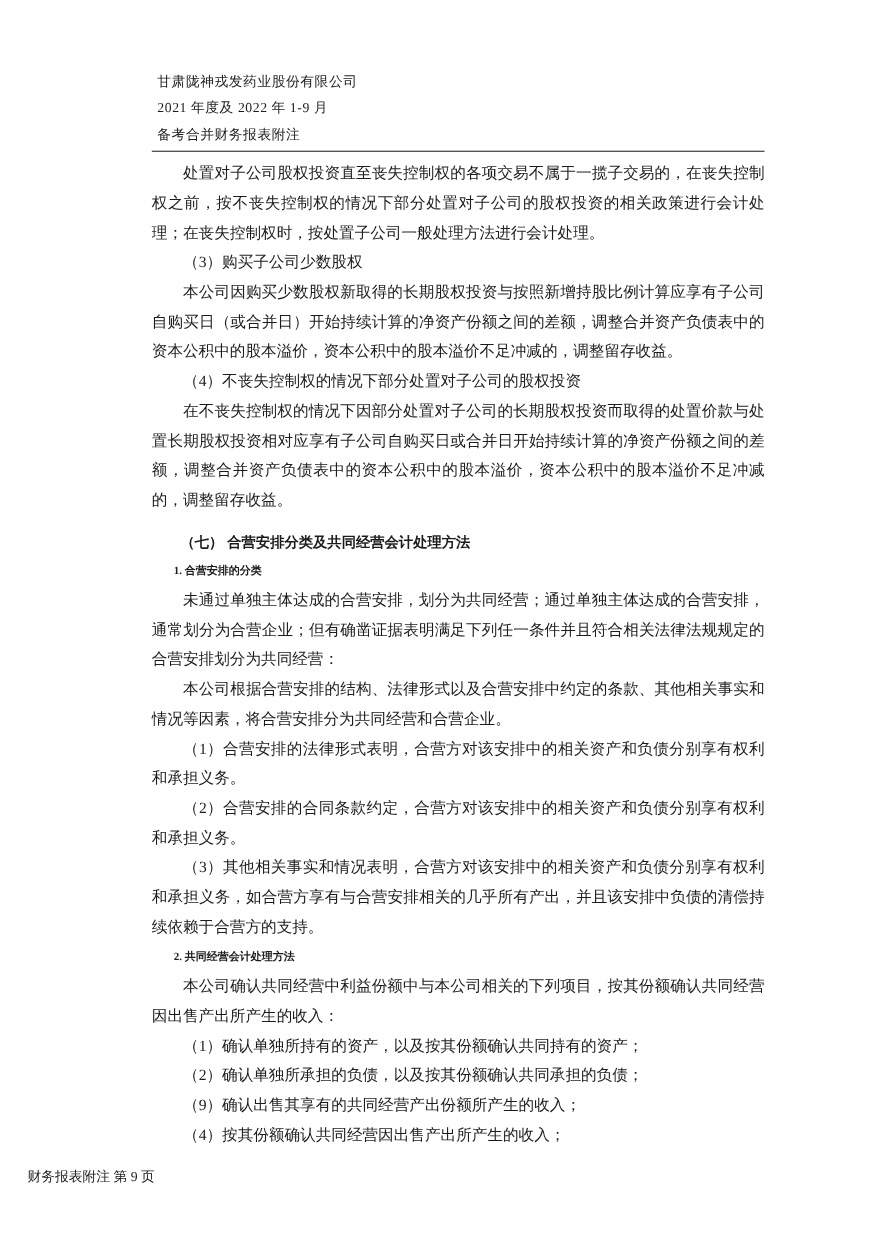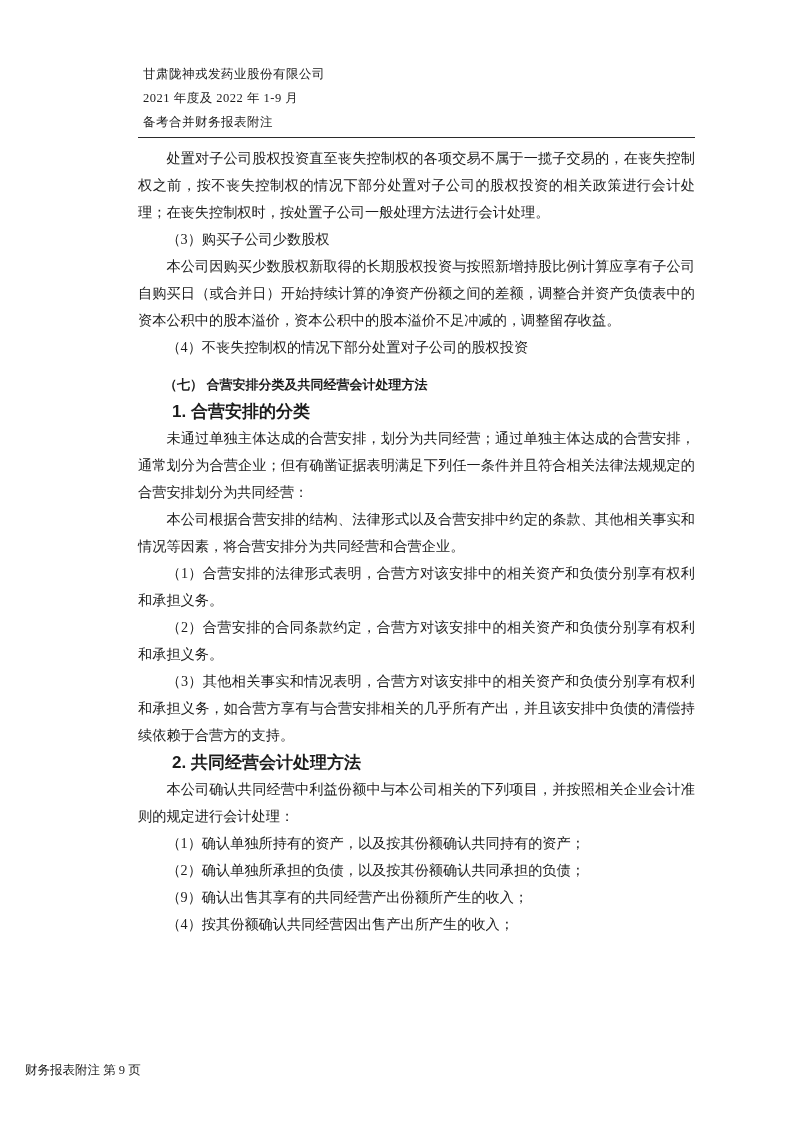--- a/index.html
+++ b/index.html
@@ -37,23 +37,23 @@
     margin: 0;
     text-indent: 2em;
   }
   .doc-body p.section-heading {
     font-family: "Liberation Sans", "DejaVu Sans", sans-serif;
     font-weight: bold;
     font-size: 13px;
     margin-top: 10px;
   }
   .doc-body p.sub-heading {
-    font-family: Liberation Sans, sans-serif;
+    font-family: Liberation Serif, serif;
     font-weight: bold;
-    font-size: 17px;
+    font-size: 10px;
   }
   .page-footer {
     position: absolute;
     left: 0;
     right: 0;
     top: 1042px;
     text-align: left;
     font-size: 12.5px;
     line-height: 16px;
   }
@@ -68,29 +68,30 @@
       <div>甘肃陇神戎发药业股份有限公司</div>
       <div>2021 年度及 2022 年 1-9 月</div>
       <div>备考合并财务报表附注</div>
     </div>
 
     <div class="doc-body">
       <p>处置对子公司股权投资直至丧失控制权的各项交易不属于一揽子交易的，在丧失控制权之前，按不丧失控制权的情况下部分处置对子公司的股权投资的相关政策进行会计处理；在丧失控制权时，按处置子公司一般处理方法进行会计处理。</p>
       <p>（3）购买子公司少数股权</p>
       <p>本公司因购买少数股权新取得的长期股权投资与按照新增持股比例计算应享有子公司自购买日（或合并日）开始持续计算的净资产份额之间的差额，调整合并资产负债表中的资本公积中的股本溢价，资本公积中的股本溢价不足冲减的，调整留存收益。</p>
       <p>（4）不丧失控制权的情况下部分处置对子公司的股权投资</p>
+      <p>在不丧失控制权的情况下因部分处置对子公司的长期股权投资而取得的处置价款与处置长期股权投资相对应享有子公司自购买日或合并日开始持续计算的净资产份额之间的差额，调整合并资产负债表中的资本公积中的股本溢价，资本公积中的股本溢价不足冲减的，调整留存收益。</p>
       <p class="section-heading">（七） 合营安排分类及共同经营会计处理方法</p>
       <p class="sub-heading">1. 合营安排的分类</p>
       <p>未通过单独主体达成的合营安排，划分为共同经营；通过单独主体达成的合营安排，通常划分为合营企业；但有确凿证据表明满足下列任一条件并且符合相关法律法规规定的合营安排划分为共同经营：</p>
       <p>本公司根据合营安排的结构、法律形式以及合营安排中约定的条款、其他相关事实和情况等因素，将合营安排分为共同经营和合营企业。</p>
       <p>（1）合营安排的法律形式表明，合营方对该安排中的相关资产和负债分别享有权利和承担义务。</p>
       <p>（2）合营安排的合同条款约定，合营方对该安排中的相关资产和负债分别享有权利和承担义务。</p>
       <p>（3）其他相关事实和情况表明，合营方对该安排中的相关资产和负债分别享有权利和承担义务，如合营方享有与合营安排相关的几乎所有产出，并且该安排中负债的清偿持续依赖于合营方的支持。</p>
       <p class="sub-heading">2. 共同经营会计处理方法</p>
-      <p>本公司确认共同经营中利益份额中与本公司相关的下列项目，并按照相关企业会计准则的规定进行会计处理：</p>
+      <p>本公司确认共同经营中利益份额中与本公司相关的下列项目，按其份额确认共同经营因出售产出所产生的收入：</p>
       <p>（1）确认单独所持有的资产，以及按其份额确认共同持有的资产；</p>
       <p>（2）确认单独所承担的负债，以及按其份额确认共同承担的负债；</p>
       <p>（9）确认出售其享有的共同经营产出份额所产生的收入；</p>
       <p>（4）按其份额确认共同经营因出售产出所产生的收入；</p>
     </div>
 
   </div>
 
   <div class="page-footer">
     <span>财务报表附注 第 9 页</span>

